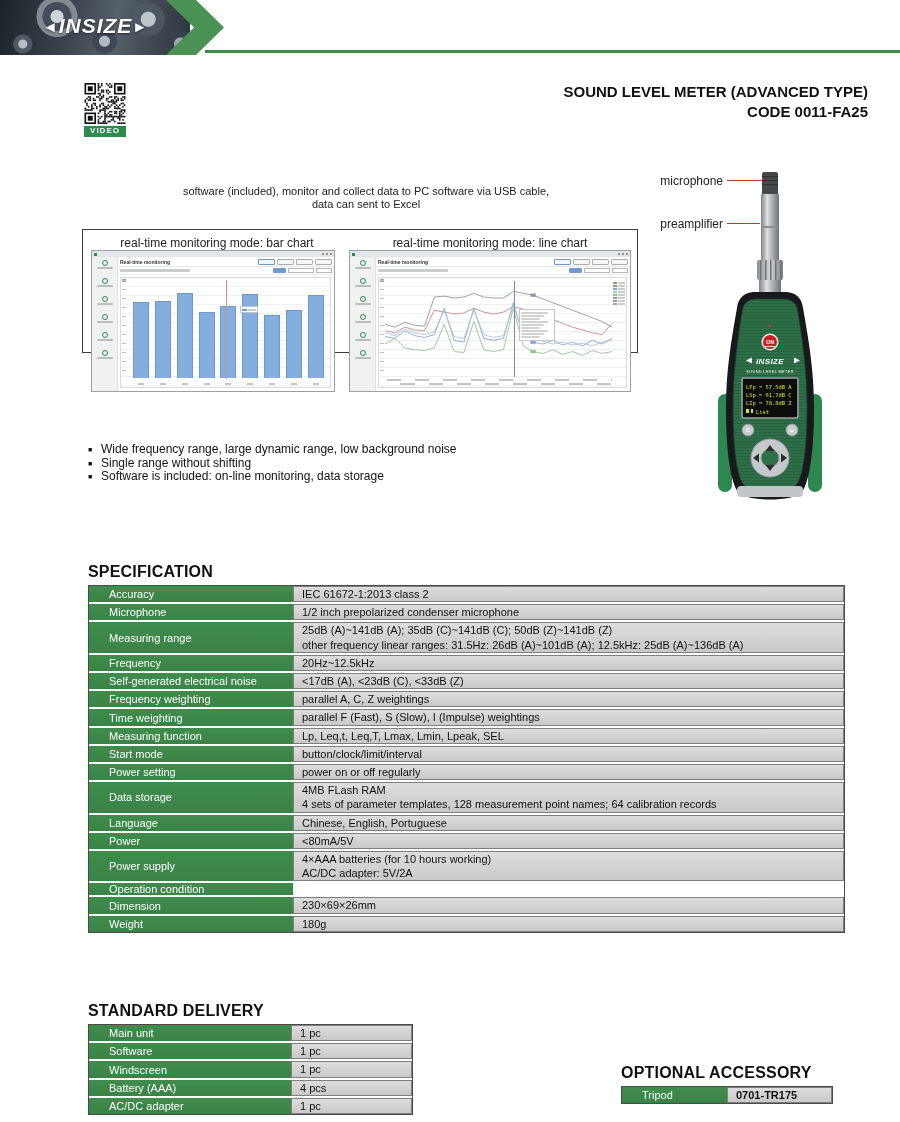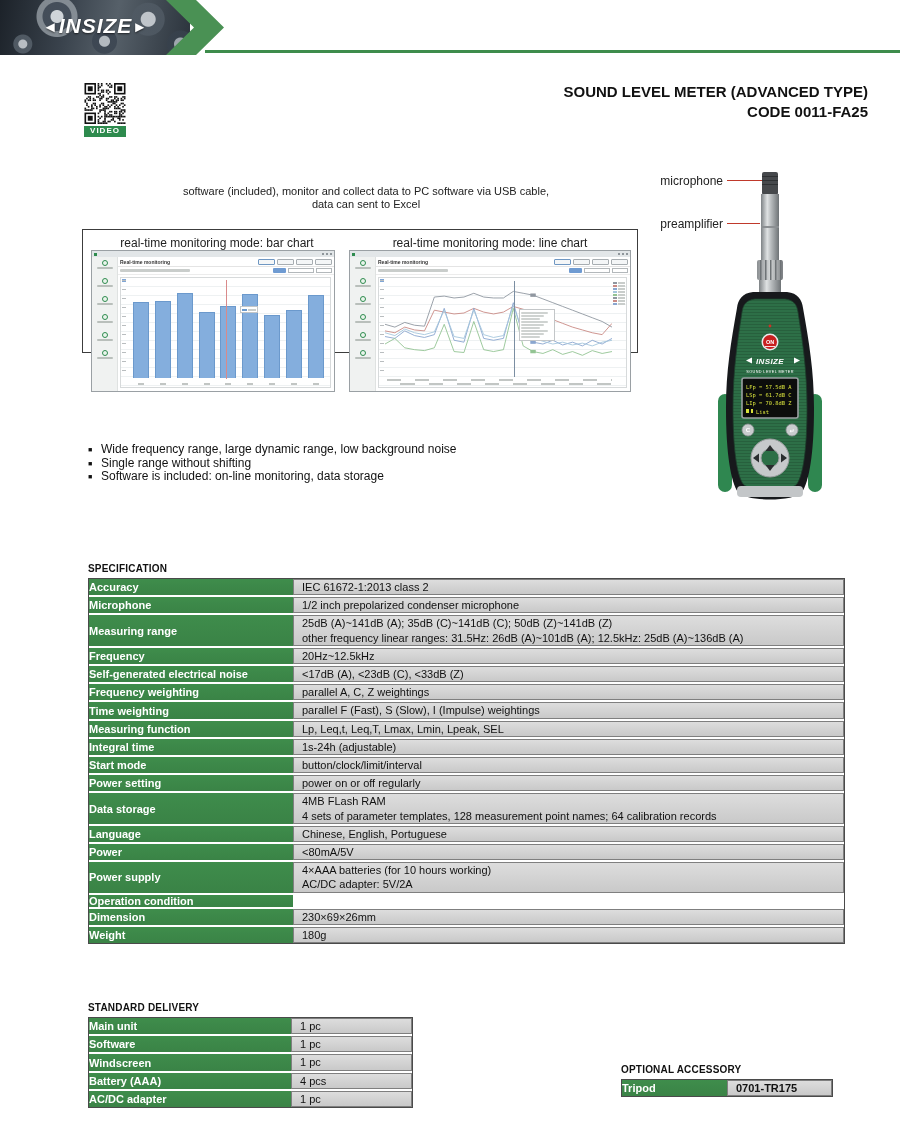--- a/index.html
+++ b/index.html
@@ -100,26 +100,26 @@
   .p-line-mic { left:87px; top:14px; width:36px; }
   .p-line-pre { left:87px; top:57px; width:33px; }
   .device-svg { position:absolute; left:55px; top:0; }
 
   
   .features { position:absolute; left:88px; top:443px; width:520px; list-style:none; }
   .features li { font-size:12px; line-height:13.6px; padding-left:13px; position:relative; color:#111; }
   .features li::before { content:"■"; position:absolute; left:0; top:0; font-size:7px; line-height:13.6px; color:#111; }
 
   
-  .sec-heading { font-size:10px; font-weight:bold; color:#111; margin-bottom:4px; letter-spacing:.2px; }
+  .sec-heading { font-size:16px; font-weight:bold; color:#111; margin-bottom:4px; letter-spacing:.2px; }
   .gtable { border:1px solid #4a4a4a; background:#fff; }
   .trow { display:flex; margin-bottom:2px; }
   .trow:last-child { margin-bottom:0; }
-  .tk { width:204px; background:linear-gradient(#47935311, #00000011), #3e8c4b; color:#fff; font-weight:bold; font-size:11px;
-    padding-left:0; display:flex; align-items:center; flex-shrink:0; }
+  .tk { width:204px; background:linear-gradient(#47935311, #00000011), #3e8c4b; color:#fff; font-weight:normal; font-size:11px;
+    padding-left:20px; display:flex; align-items:center; flex-shrink:0; }
   .tv { flex:1; background:linear-gradient(#dddddd, #c9c9c9); border:1px solid #7f7f7f; font-size:11px; color:#111;
     padding:0 4px 0 8px; display:flex; flex-direction:column; justify-content:center; }
   .tv div { line-height:14.2px; }
   .spec-section { position:absolute; left:88px; top:563px; width:757px; }
   .delivery-section { position:absolute; left:88px; top:1002px; width:325px; }
   .delivery-section .tk { width:202px; }
   .optional-section { position:absolute; left:621px; top:1064px; width:212px; }
   .optional-section .tk { width:105px; }
   .optional-section .tv { font-weight:bold; }
 </style>
@@ -690,26 +690,20 @@
             <div>parallel F (Fast), S (Slow), I (Impulse) weightings</div>
           </div>
         </div>
         <div class="trow">
           <div class="tk">Measuring function</div>
           <div class="tv">
             <div>Lp, Leq,t, Leq,T, Lmax, Lmin, Lpeak, SEL</div>
           </div>
         </div>
         <div class="trow">
-          <div class="tk">Integral time</div>
-          <div class="tv">
-            <div>1s-24h (adjustable)</div>
-          </div>
-        </div>
-        <div class="trow">
           <div class="tk">Start mode</div>
           <div class="tv">
             <div>button/clock/limit/interval</div>
           </div>
         </div>
         <div class="trow">
           <div class="tk">Power setting</div>
           <div class="tv">
             <div>power on or off regularly</div>
           </div>

